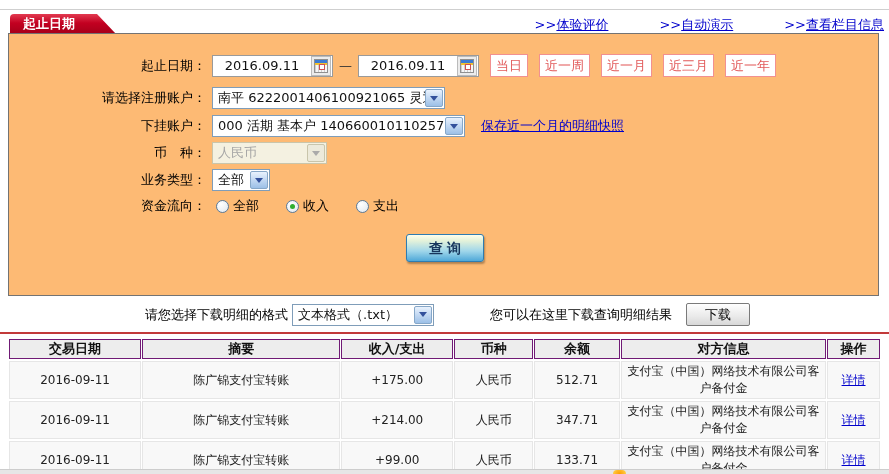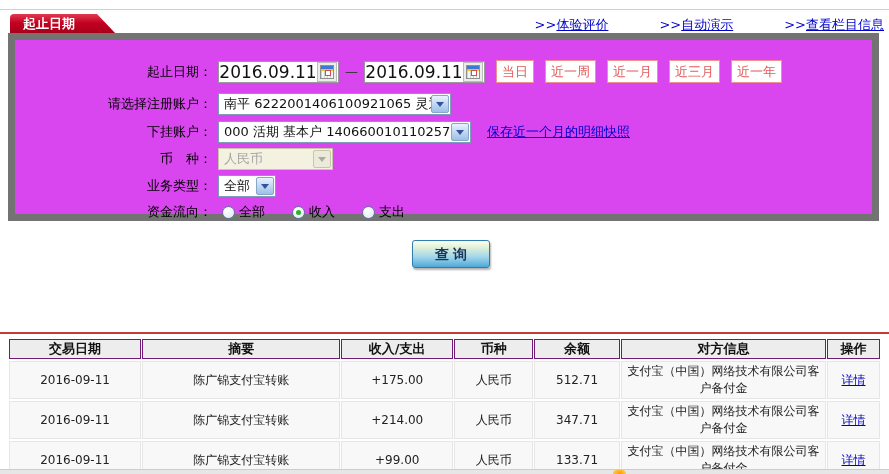--- a/index.html
+++ b/index.html
@@ -15,28 +15,28 @@
          clip-path:polygon(0 0, 87px 0, 106px 20px, 0 20px);
          border-top-left-radius:4px;
          color:#fff; font-weight:bold; font-size:13px; line-height:20px; padding-left:13px; }
 
   
   .links { position:absolute; top:16px; right:5px; display:flex; gap:51px; font-size:13px; }
   .links a { color:#0000cc; text-decoration:none; cursor:pointer;text-align:right; }
   .links a .lk { text-decoration:underline; }
 
   
-  .panel { position:absolute; left:8px; top:33px; width:871px; height:188px;
-           border:7px solid #737373; background:#d946ef; }
+  .panel { position:absolute; left:8px; top:33px; width:871px; height:263px;
+           border:1px solid #737373; background:#fdba74; }
   .frow { position:absolute; left:0; display:flex; align-items:center; }
   .flabel { width:197px; text-align:right; white-space:pre; color:#000; }
 
   .tinput { width:121px; height:22px; border:1px solid #9a9a9a; background:#fff;
             display:flex; align-items:center; }
-  .tinput .tval { flex:1; text-align:center; font-size:17px; color:#111; }
+  .tinput .tval { flex:1; text-align:center; font-size:13px; color:#111; }
   .cal-btn { width:20px; height:20px; margin-right:1px; background:#ececec; border:1px solid #bbb;
              display:flex; align-items:center; justify-content:center; cursor:pointer; }
   .cal-icon { width:14px; height:14px; border:1px solid #909090; position:relative;
               background:linear-gradient(180deg,#3b7bd4 0 3px,#f0c030 3px 5px,#f6f6f6 5px);
               background-color:#f6f6f6;
               background-image:linear-gradient(180deg,#3b7bd4 0 3px,#f0c030 3px 5px,rgba(0,0,0,0) 5px),
                                repeating-linear-gradient(90deg,#cfcfcf 0 1px,rgba(0,0,0,0) 1px 3px);}
   .cal-icon::after { content:""; position:absolute; right:2px; bottom:2px; width:4px; height:4px;
                      border:1px solid #d05050; background:#fff; }
   .dash { margin:0 6px; color:#333; }
@@ -196,20 +196,31 @@
         <span class="radio-item">
           <span class="radio"></span>
           <span>支出</span>
         </span>
       </div>
     </div>
 
     <button class="query-btn">查 询</button>
   </div>
 
+  <div class="dl-row">
+    <span class="dl-label">请您选择下载明细的格式</span>
+    <div class="xpsel dl-sel">
+      <div class="sval">文本格式（.txt）</div>
+      <div class="sarrow">
+          <div class="tri"></div>
+        </div>
+    </div>
+    <span class="dl-hint">您可以在这里下载查询明细结果</span>
+    <button class="dl-btn">下载</button>
+  </div>
 
   <div class="red-line"></div>
 
   <table class="tbl">
     <thead>
       <tr>
         <th class="c-date">交易日期</th>
         <th class="c-sum">摘要</th>
         <th class="c-amt">收入/支出</th>
         <th class="c-cur">币种</th>

